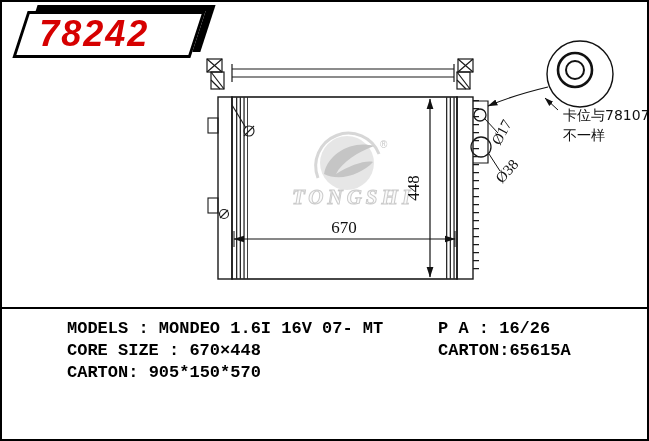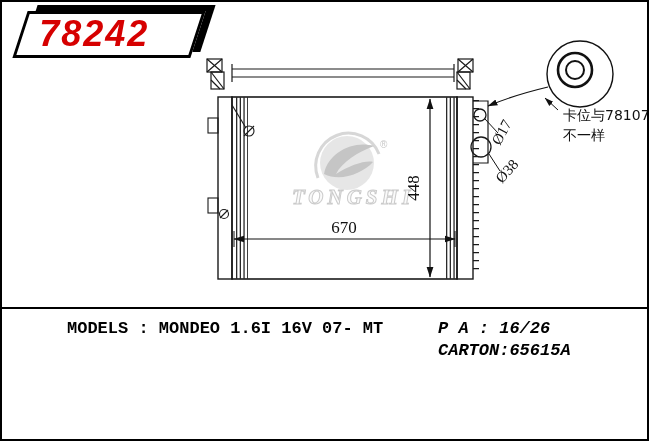--- a/index.html
+++ b/index.html
@@ -31,21 +31,21 @@
     font-family:"Liberation Serif",serif;font-style:italic;font-weight:bold;
     font-size:21px;letter-spacing:4px;fill:#f7f7f7;stroke:#a8a8a8;stroke-width:1;
     text-anchor:middle;
   }
   
   .sep{position:absolute;left:0;right:0;top:305px;border-top:2px solid #000;z-index:2;}
   .specs{position:absolute;top:316px;z-index:3;
     font-family:"Liberation Mono","DejaVu Sans Mono",monospace;
     font-weight:700;font-size:17px;color:#000;}
   .specs-left{left:36px;}
-  .specs-right{left:407px;font-style:italic;}
+  .specs-right{left:407px;}
   .spec-row{height:22px;line-height:22px;white-space:pre;padding-left:29px;}
   .spec-row span{white-space:pre;}
   .speckle{
     background-image:radial-gradient(#8f8f8f 0.8px, rgba(0,0,0,0) 0.9px);
     background-size:3px 3px;
   }
 </style>
 </head>
 <body>
 
@@ -146,20 +146,22 @@
   </svg>
 
   <div class="badge">
     <span class="num">78242</span>
   </div>
 
   <div class="sep"></div>
 
   <div class="specs specs-left">
     <div class="spec-row"><span>MODELS : </span><span>MONDEO 1.6I 16V 07- MT</span></div>
+    <div class="spec-row"><span>CORE SIZE : </span><span>670×448</span></div>
+    <div class="spec-row"><span>CARTON: </span><span>905*150*570</span></div>
   </div>
 
   <div class="specs specs-right">
     <div class="spec-row"><span>P A : </span><span>16/26</span></div>
     <div class="spec-row"><span>CARTON:</span><span>65615A</span></div>
   </div>
 
 </div>
 
 </body></html>

